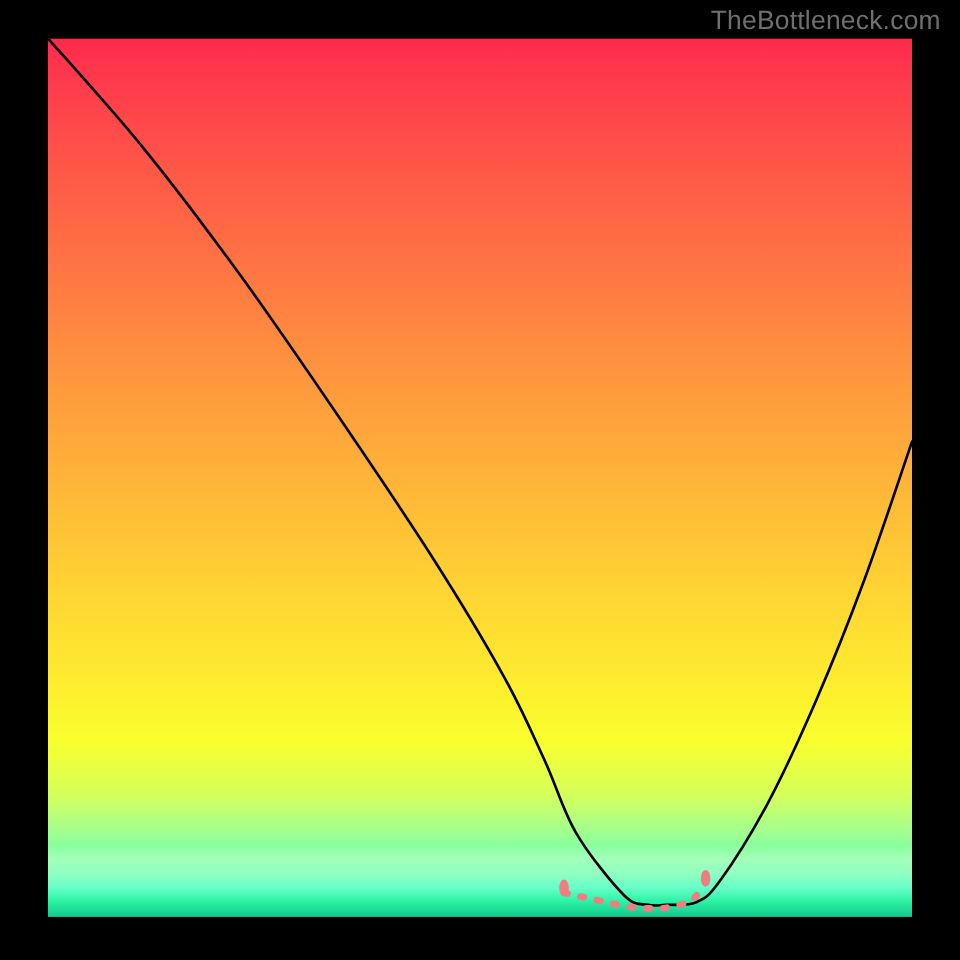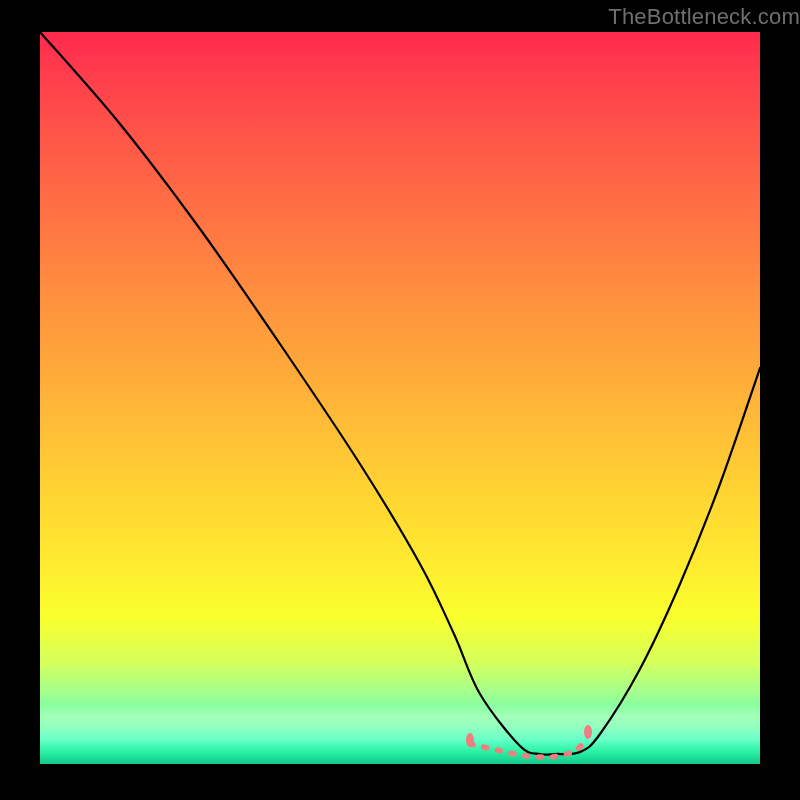--- a/index.html
+++ b/index.html
@@ -13,21 +13,21 @@
   }
   .frame {
     position: relative;
     width: 800px;
     height: 800px;
     background: #000;
   }
   .watermark {
     position: absolute;
     top: 4px;
-    right: 0;
+    right: 16px;
     color: #6f6f6f;
     font-size: 22px;
     font-weight: 500;
     letter-spacing: 0.2px;
     z-index: 5;
   }
   .plot-area {
     position: absolute;
     left: 40px;
     top: 32px;

